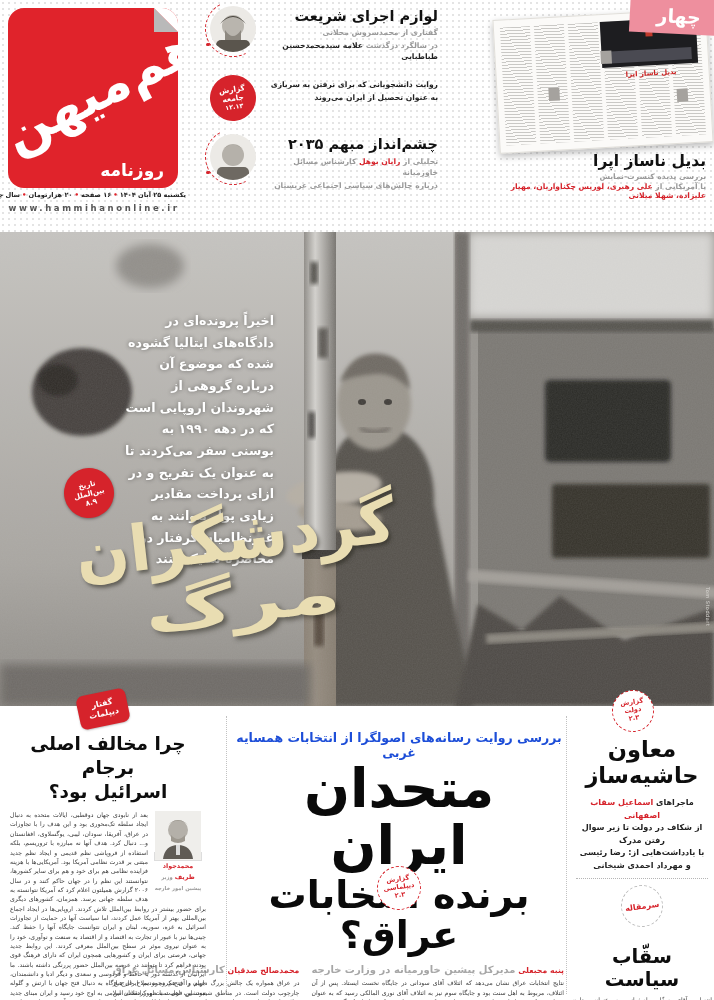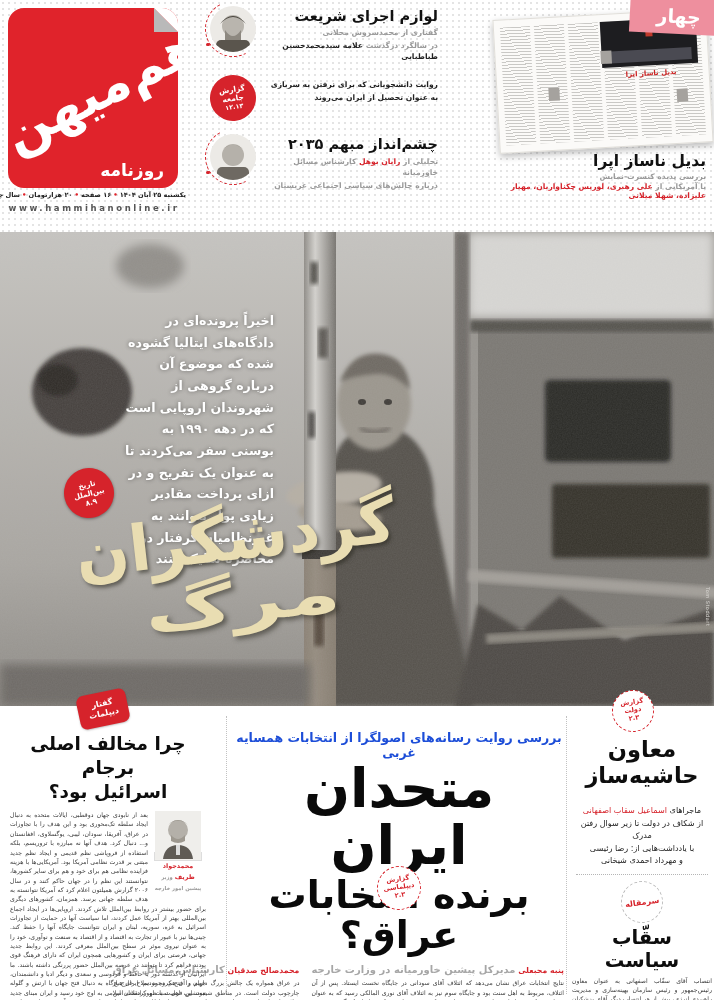--- a/index.html
+++ b/index.html
@@ -90,27 +90,27 @@
   .bottom { position:absolute; left:0; top:706px; width:714px; height:294px; background:#fff; }
   .vsep { position:absolute; top:10px; height:278px; border-left:1px dotted #c2c2c2; }
 
   
   .col-gov { position:absolute; left:572px; top:0; width:140px; direction:rtl; text-align:center; }
   .gov-badge { position:absolute; left:40px; top:-16px; width:42px; height:42px; border-radius:50%;
                background:#fff; border:1.2px dashed #d6232b; color:#d6232b; display:flex;
                flex-direction:column; align-items:center; justify-content:center; font-size:6.6px;
                font-weight:bold; transform:rotate(-8deg); line-height:1.2; }
   .gov-headline { margin-top:30px; font-size:22.5px; font-weight:bold; color:#0d0d0d; letter-spacing:-.5px; }
-  .gov-sub { margin-top:16px; font-size:8.1px; font-weight:normal; color:#222; line-height:1.55; }
+  .gov-sub { margin-top:8px; font-size:8.1px; font-weight:bold; color:#222; line-height:1.55; }
   .gov-sub .r { color:#d6232b; }
   .gov-rule { margin:7px 4px 0 4px; border-top:1px dotted #b5b5b5; }
   .edit-badge { margin:6px auto 0 auto; width:42px; height:42px; border-radius:50%; background:#fff;
                 border:1.2px dashed #bdbdbd; color:#d6232b; display:flex; align-items:center;
                 justify-content:center; font-size:8px; font-weight:bold; transform:rotate(-8deg); }
-  .edit-title { margin-top:3px; font-size:19.5px; font-weight:bold; color:#0d0d0d; }
+  .edit-title { margin-top:18px; font-size:19.5px; font-weight:bold; color:#0d0d0d; }
   .edit-body { margin-top:4px; text-align:justify; font-size:6.15px; color:#3a3a3a; line-height:1.52; }
 
   
   .col-iraq { position:absolute; left:232px; top:0; width:334px; direction:rtl; }
   .iraq-kicker { margin-top:24px; text-align:center; font-size:12.5px; font-weight:bold; color:#1d4ed8; }
   .iraq-h1 { text-align:center; font-size:54px; font-weight:bold; color:#0a0a0a; line-height:1.05;
              letter-spacing:-1px; margin-top:1px; }
   .iraq-h2 { text-align:center; font-size:38px; font-weight:bold; color:#0a0a0a; line-height:1.05;
              letter-spacing:-1px; margin-top:2px; }
   .iraq-badge { position:absolute; left:145px; top:160px; width:44px; height:44px; border-radius:50%;

